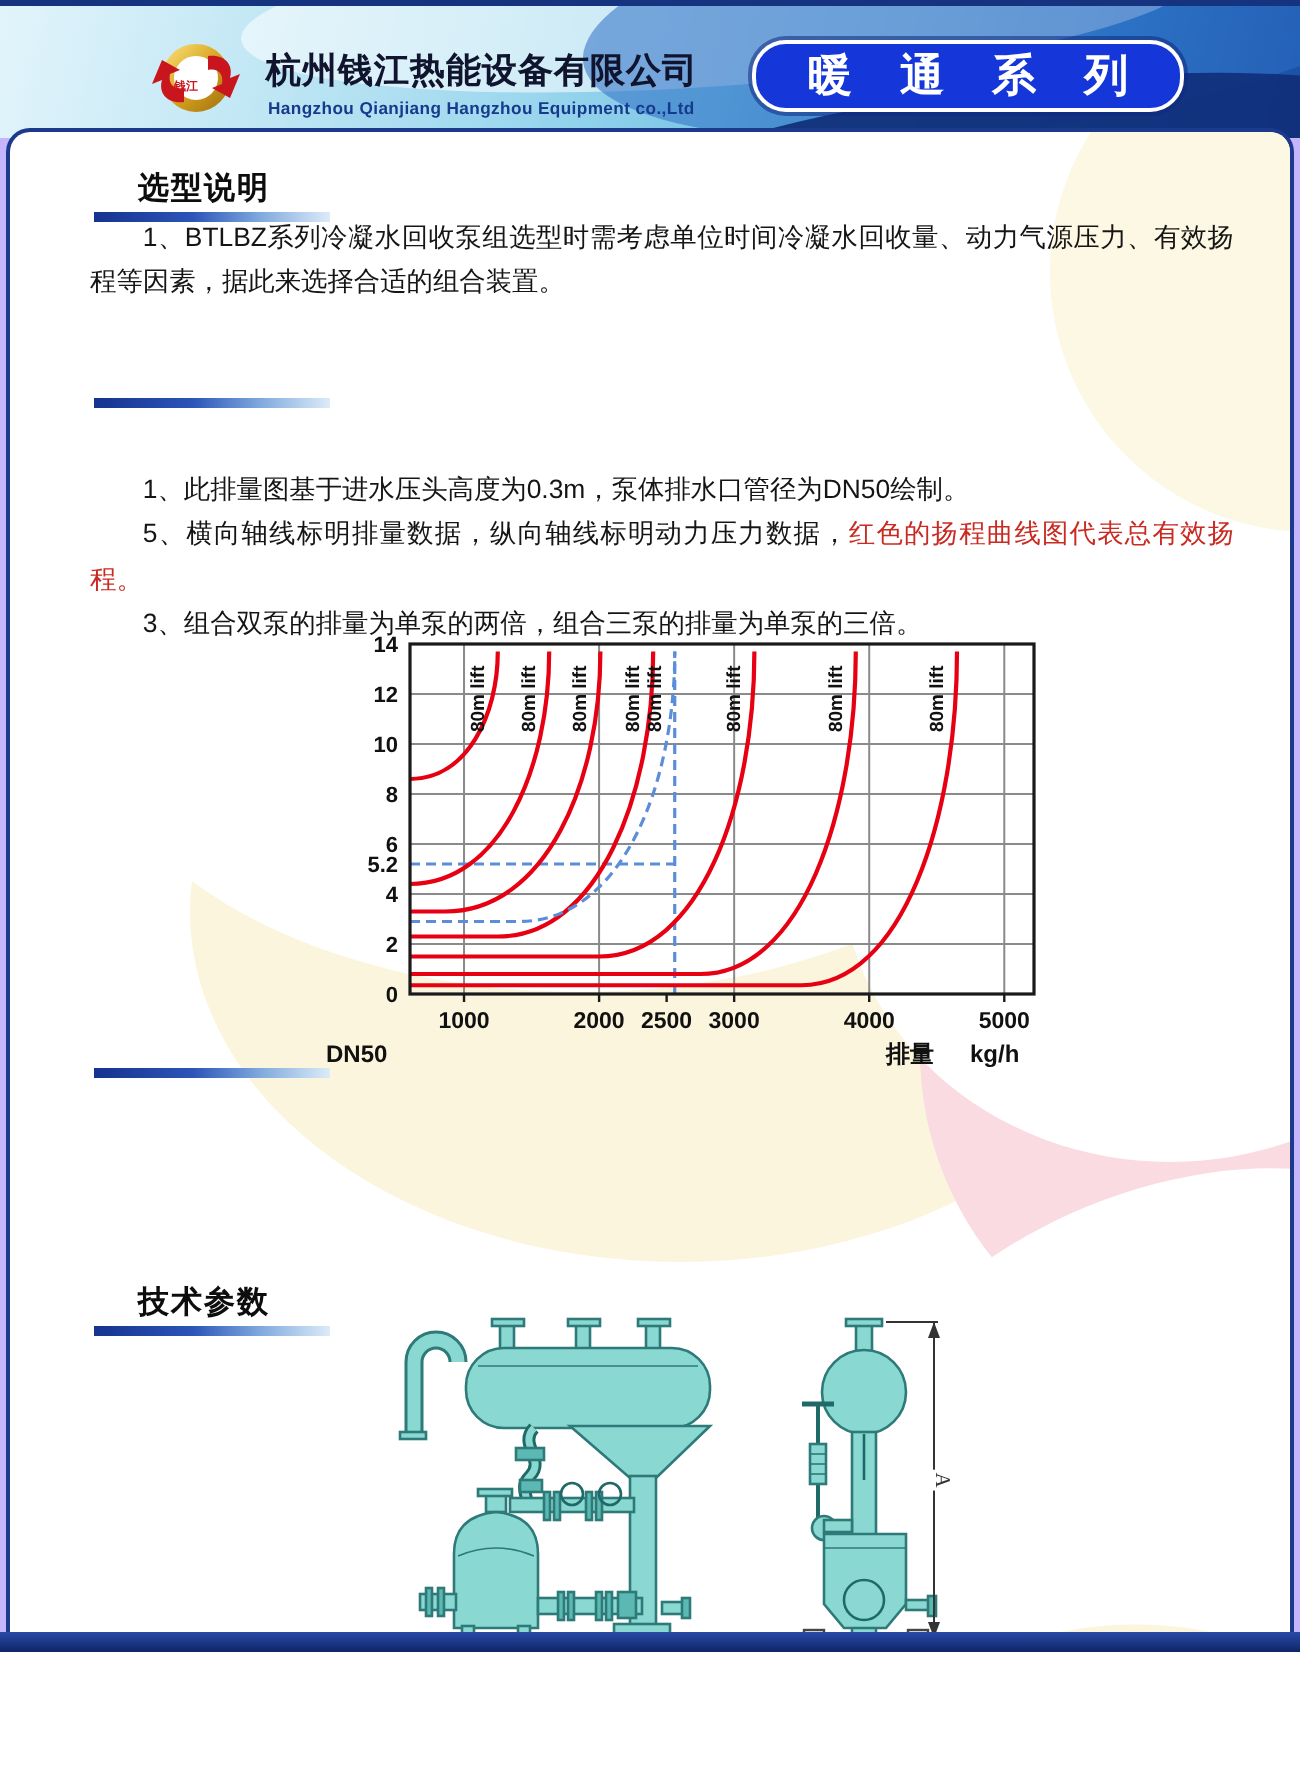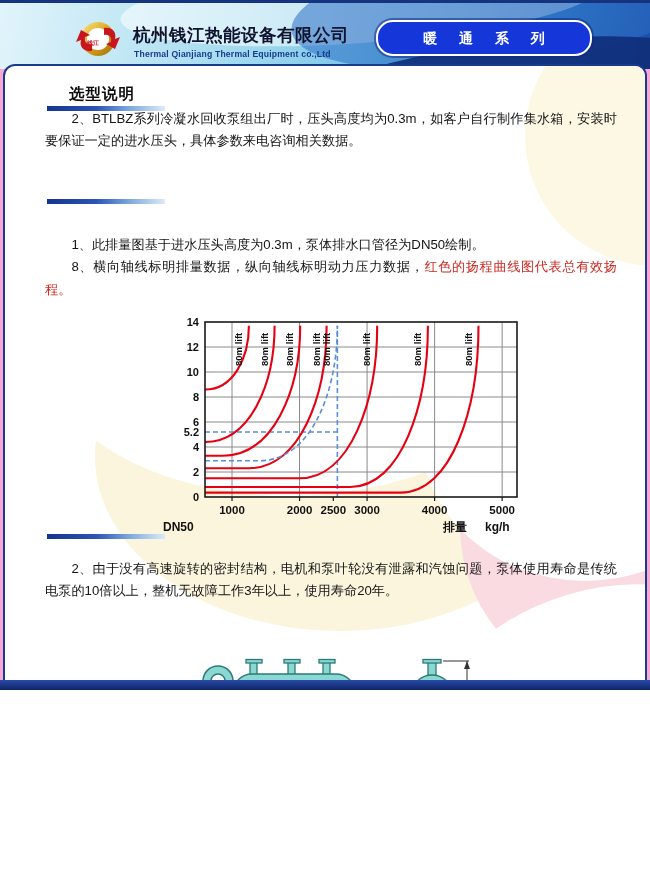--- a/index.html
+++ b/index.html
@@ -1,36 +1,36 @@
 <!DOCTYPE html>
 <html><head>
 <meta charset="utf-8">
 <style>
   html,body{margin:0;padding:0;background:#fff;}
-  #page{position:relative;width:650px;height:690px;overflow:hidden;background:#f9a8d4;
+  #page{position:relative;width:650px;height:826px;overflow:hidden;background:#c4b5fd;
         font-family:"Liberation Sans","DejaVu Sans",sans-serif;}
 
   
   #header{position:absolute;left:0;top:0;width:650px;height:66px;overflow:hidden;
     border-top:3px solid #16337f;
     background:linear-gradient(103deg,#e2f4fb 0%,#bfe6f4 22%,#9ed8ee 40%,#7cc6e6 55%,#4fa8d8 70%,#2b79c4 84%,#1a4ea6 100%);}
   .hdr-wave1{position:absolute;right:-70px;top:-58px;width:430px;height:120px;border-radius:50%;
     background:#2e6ec4;opacity:.55;transform:rotate(-7deg);}
   .hdr-wave2{position:absolute;right:-90px;top:40px;width:470px;height:110px;border-radius:50%;
     background:#102f7a;opacity:.92;transform:rotate(-7deg);}
   .hdr-sheen{position:absolute;left:120px;top:-40px;width:480px;height:80px;border-radius:50%;
     background:rgba(255,255,255,.55);transform:rotate(-4deg);}
   #logo{position:absolute;left:70px;top:8px;}
   .co-cn{position:absolute;left:133px;top:20px;font-size:17.5px;font-weight:bold;color:#10142e;
     letter-spacing:.5px;white-space:nowrap;}
   .co-en{position:absolute;left:134px;top:46px;font-size:8.6px;font-weight:bold;color:#173a8c;
     white-space:nowrap;letter-spacing:.2px;}
   #series-badge{position:absolute;left:376px;top:17px;width:212px;height:32px;line-height:32px;
     background:#1536d8;border:2px solid #fff;border-radius:17px;box-shadow:0 0 0 2px rgba(16,40,130,.55);
-    color:#fff;font-size:14px;font-weight:bold;text-align:center;letter-spacing:9px;text-indent:9px;
+    color:#fff;font-size:22px;font-weight:bold;text-align:center;letter-spacing:9px;text-indent:9px;
     white-space:nowrap;}
 
   
   #panel{position:absolute;left:3px;right:3px;top:64px;bottom:10px;background:#fff;
     border:2px solid #1b3a8c;border-bottom:none;border-radius:12px 12px 0 0;overflow:hidden;}
   .deco{position:absolute;border-radius:50%;}
   .d-cream1{left:90px;top:215px;width:490px;height:350px;background:#fbf5dd;}
   .d-cream1w{left:35px;top:130px;width:500px;height:300px;background:#fff;}
   .d-cream2{left:420px;top:750px;width:330px;height:260px;background:#fbf5dd;transform:rotate(18deg);}
   .d-cream3{left:520px;top:-60px;width:260px;height:260px;background:#fcf8e4;}
@@ -79,21 +79,21 @@
             <stop offset="1" stop-color="#a87710"></stop>
         </linearGradient>
       </defs>
       <circle cx="90" cy="40" r="14" fill="#fff" stroke="url(#gold)" stroke-width="6"></circle>
       <path d="M96,29 C104,28 109,33 107,40 L112,38 L107,50 L98,45 L103,43 C104,38 101,35 96,36 Z" fill="#c9151e"></path>
       <path d="M84,52 C76,53 71,48 73,41 L68,43 L73,31 L82,36 L77,38 C76,43 79,46 84,45 Z" fill="#c9151e"></path>
       <text x="79" y="46" font-size="6" font-weight="bold" fill="#c9151e">钱江</text>
     </svg>
 
     <div class="co-cn">杭州钱江热能设备有限公司</div>
-    <div class="co-en">Thermal Qianjiang Thermal Equipment co.,Ltd</div>
+    <div class="co-en">Hangzhou Qianjiang Hangzhou Equipment co.,Ltd</div>
     <div id="series-badge">暖 通 系 列</div>
   </div>
 
   <div id="panel">
 
     <div class="deco d-cream1"></div>
     <div class="deco d-cream1w"></div>
     <div class="deco d-pink1"></div>
     <div class="deco d-pink1w"></div>
     <div class="deco d-pink2"></div>
@@ -101,29 +101,30 @@
     <div class="deco d-cream2"></div>
     <div class="deco d-cream3"></div>
 
     <div class="content">
 
       <div class="sec-h" style="left:42px;top:18px;">
         <span class="t">选型说明</span>
         <span class="bar"></span>
       </div>
       <div class="body-text" style="left:40px;top:42px;">
-        <p>2、BTLBZ系列冷凝水回收泵组出厂时，压头高度均为0.3m，如客户自行制作集水箱，安装时要保证一定的进水压头，具体参数来电咨询相关数据。</p>
+        <p>1、BTLBZ系列冷凝水回收泵组选型时需考虑单位时间冷凝水回收量、动力气源压力、有效扬程等因素，据此来选择合适的组合装置。</p>
       </div>
 
       <div class="sec-h" style="left:42px;top:132px;">
         <span class="bar"></span>
       </div>
       <div class="body-text" style="left:40px;top:156px;margin-top:12px;">
         <p>1、此排量图基于进水压头高度为0.3m，泵体排水口管径为DN50绘制。</p>
-        <p><span>8、横向轴线标明排量数据，纵向轴线标明动力压力数据，</span><span class="red-note">红色的扬程曲线图代表总有效扬程。</span></p>
+        <p><span>5、横向轴线标明排量数据，纵向轴线标明动力压力数据，</span><span class="red-note">红色的扬程曲线图代表总有效扬程。</span></p>
+        <p>3、组合双泵的排量为单泵的两倍，组合三泵的排量为单泵的三倍。</p>
       </div>
 
       <div id="chart-wrap" style="top:248px;">
         <svg id="chart-svg" width="420" height="228" viewBox="0 0 420 228">
             <line x1="60" y1="158" x2="372" y2="158" stroke="#8a8a8a" stroke-width="1"></line>
             <line x1="60" y1="133" x2="372" y2="133" stroke="#8a8a8a" stroke-width="1"></line>
             <line x1="60" y1="108" x2="372" y2="108" stroke="#8a8a8a" stroke-width="1"></line>
             <line x1="60" y1="83" x2="372" y2="83" stroke="#8a8a8a" stroke-width="1"></line>
             <line x1="60" y1="58" x2="372" y2="58" stroke="#8a8a8a" stroke-width="1"></line>
             <line x1="60" y1="33" x2="372" y2="33" stroke="#8a8a8a" stroke-width="1"></line>
@@ -175,23 +176,26 @@
             <text x="18" y="217" font-size="12" font-weight="bold" fill="#111">DN50</text>
             <text x="298" y="217" font-size="12" font-weight="bold" fill="#111">排量</text>
             <text x="340" y="217" font-size="12" font-weight="bold" fill="#111">kg/h</text>
           </svg>
       </div>
 
       <div class="sec-h" style="left:42px;top:467px;">
         <span class="bar"></span>
       </div>
       <div class="body-text" style="left:40px;top:492px;">
-        <p>2、由于没有高速旋转的密封结构，电机和泵叶轮没有泄露和汽蚀问题，泵体使用寿命是传统电泵的10倍以上，整机无故障工作3年以上，使用寿命20年。</p>
-      </div>
-
+      </div>
+
+      <div class="sec-h" style="left:42px;top:575px;">
+        <span class="t">技术参数</span>
+        <span class="bar"></span>
+      </div>
 
       <div id="drawing-wrap" style="top:584px;">
         <svg width="340" height="215" viewBox="0 0 340 215">
           <defs>
             <marker id="arr" markerWidth="9" markerHeight="8" refX="8" refY="3" orient="auto-start-reverse" markerUnits="userSpaceOnUse">
               <path d="M0,0 L8,3 L0,6 Z" fill="#333"></path>
             </marker>
           </defs>
           <g stroke="#2d7a78" stroke-width="1.3" fill="#8ad8d2">
 

